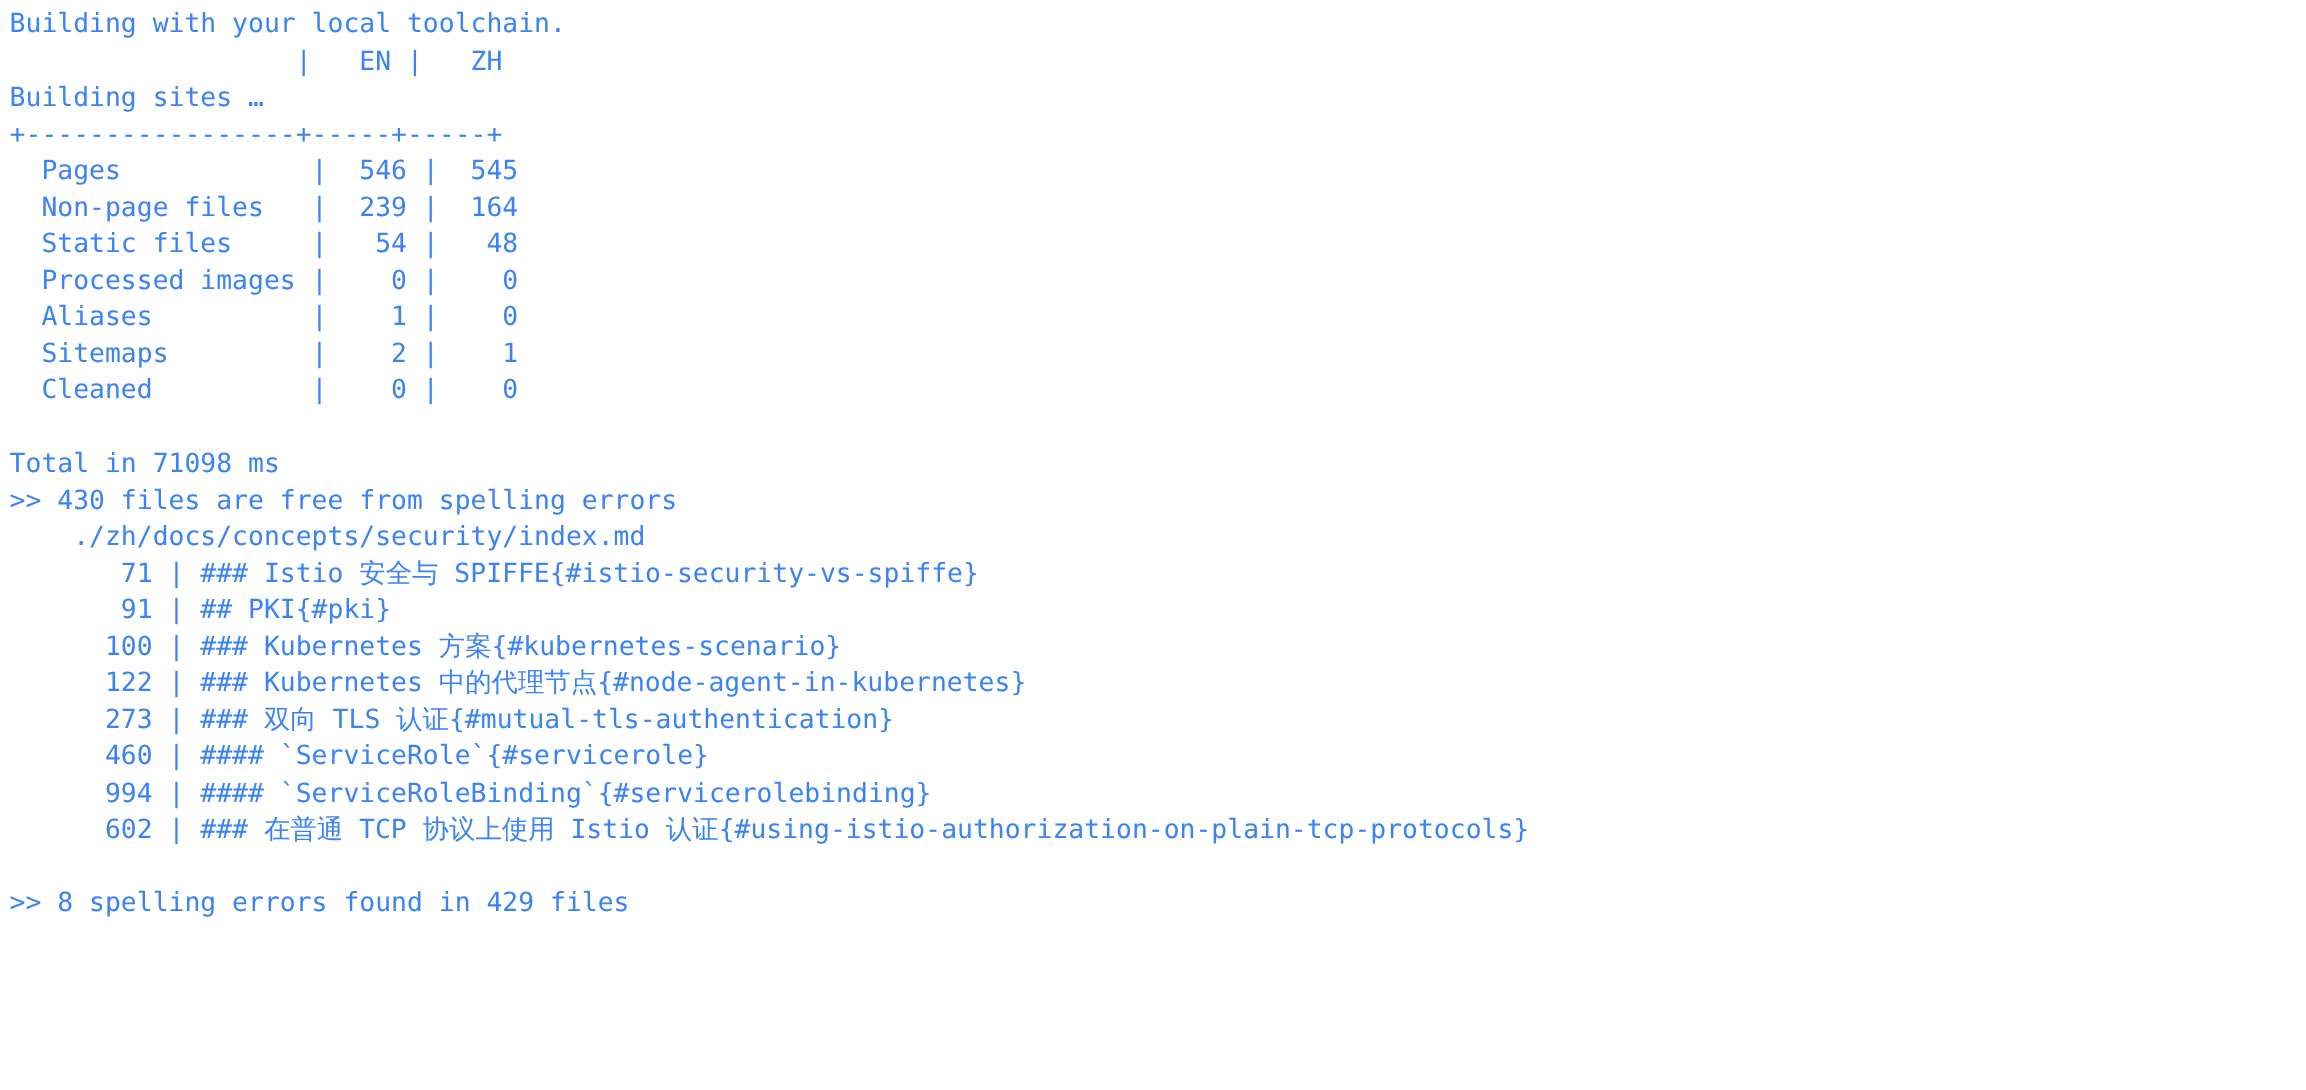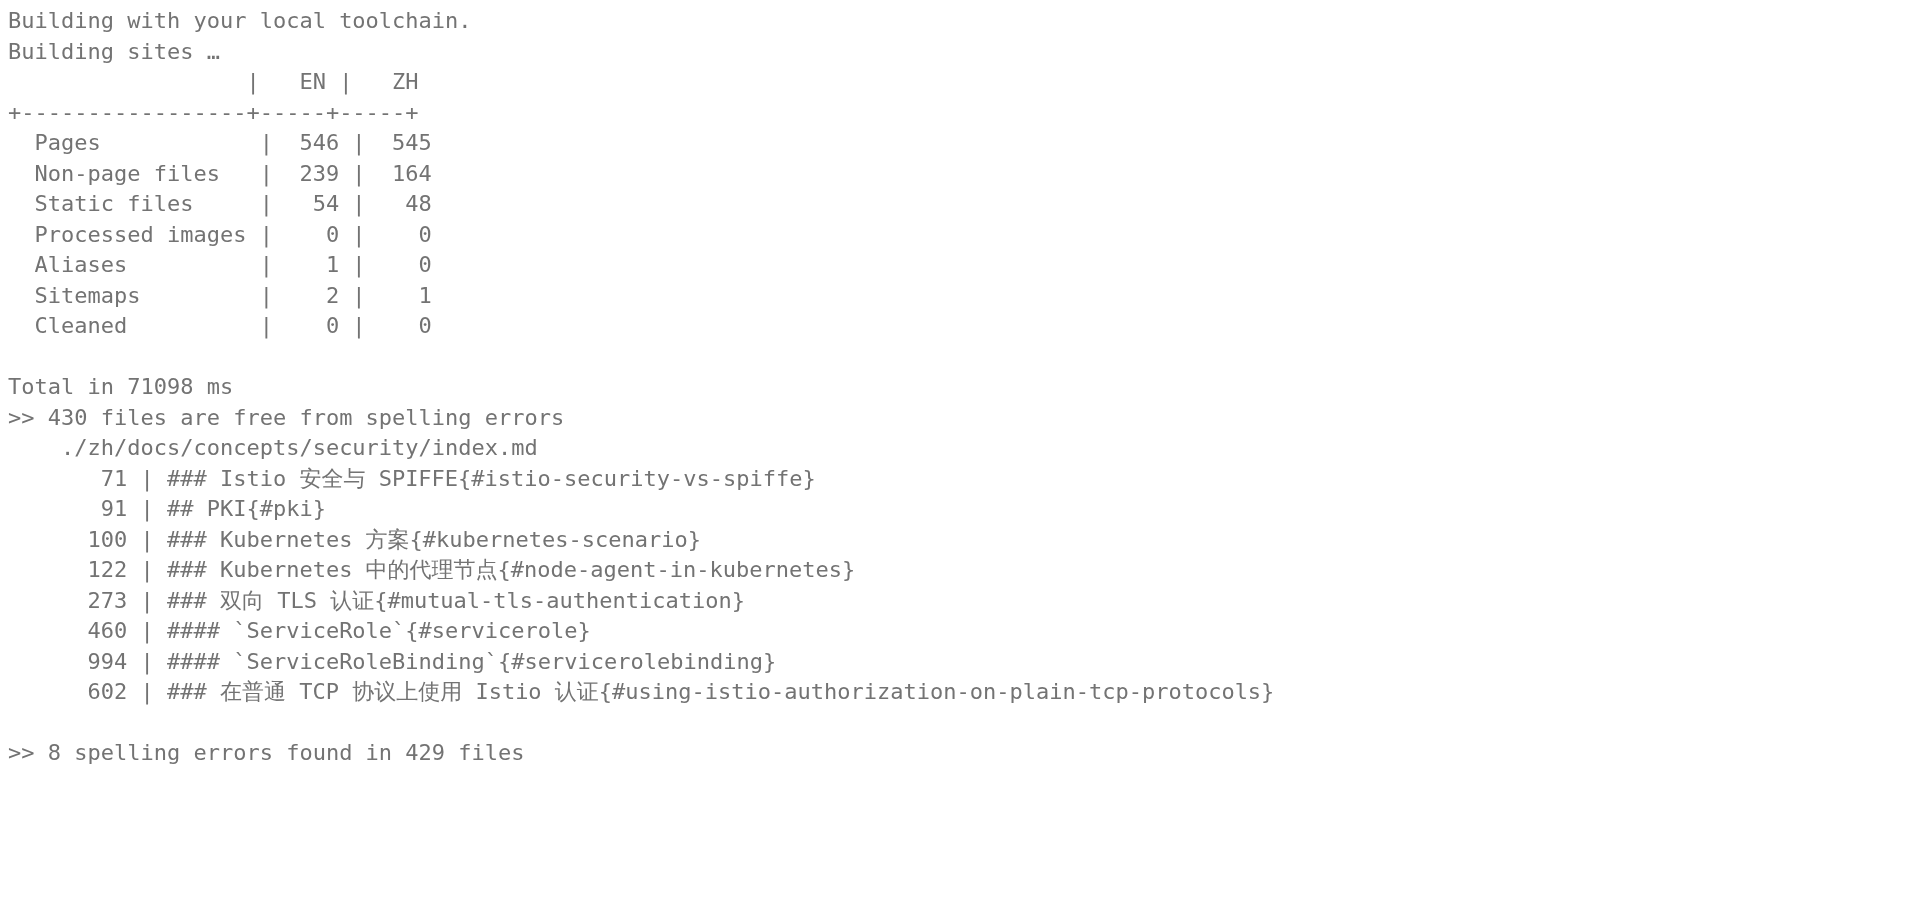--- a/index.html
+++ b/index.html
@@ -17,36 +17,36 @@
   #terminal {
     padding: 6px 0 0 8px;
     box-sizing: border-box;
     width: 100%;
     height: 100%;
   }
   .line {
     font-family: "DejaVu Sans Mono", "Liberation Mono", monospace;
     font-size: 22px;
     line-height: 30.5px;
-    color: #737373;
+    color: #3b82f6;
     white-space: pre;
     letter-spacing: 0px;
     height: 30.5px;
   }
   .line.blank {
     height: 30.5px;
   }
 </style>
 </head>
 <body>
 
 <div id="terminal">
   <div class="line">Building with your local toolchain.</div>
+  <div class="line">                  |   EN |   ZH</div>
   <div class="line">Building sites …</div>
-  <div class="line">                  |   EN |   ZH</div>
   <div class="line">+-----------------+-----+-----+</div>
   <div class="line">  Pages            |  546 |  545</div>
   <div class="line">  Non-page files   |  239 |  164</div>
   <div class="line">  Static files     |   54 |   48</div>
   <div class="line">  Processed images |    0 |    0</div>
   <div class="line">  Aliases          |    1 |    0</div>
   <div class="line">  Sitemaps         |    2 |    1</div>
   <div class="line">  Cleaned          |    0 |    0</div>
   <div class="line blank"></div>
   <div class="line">Total in 71098 ms</div>

